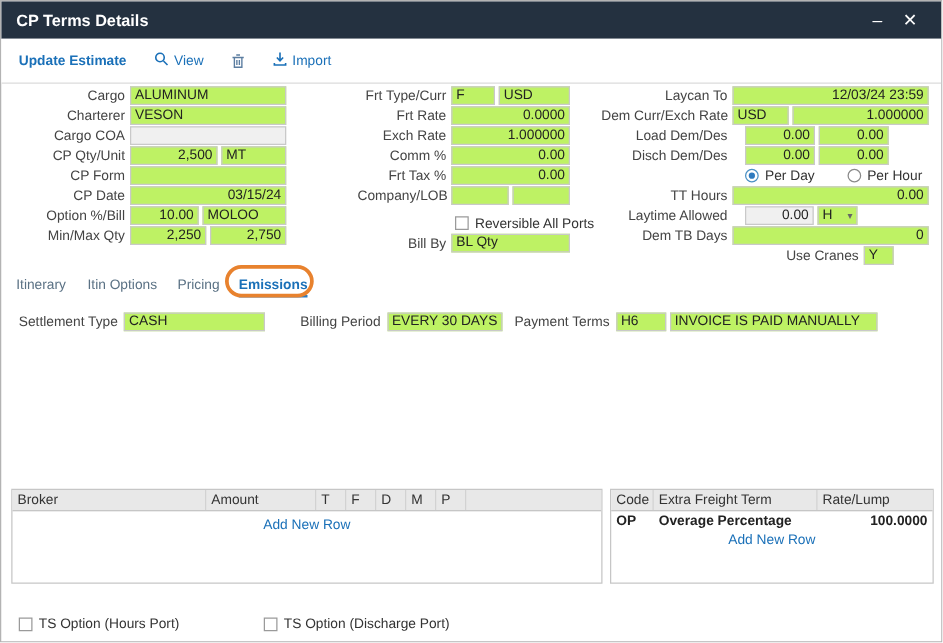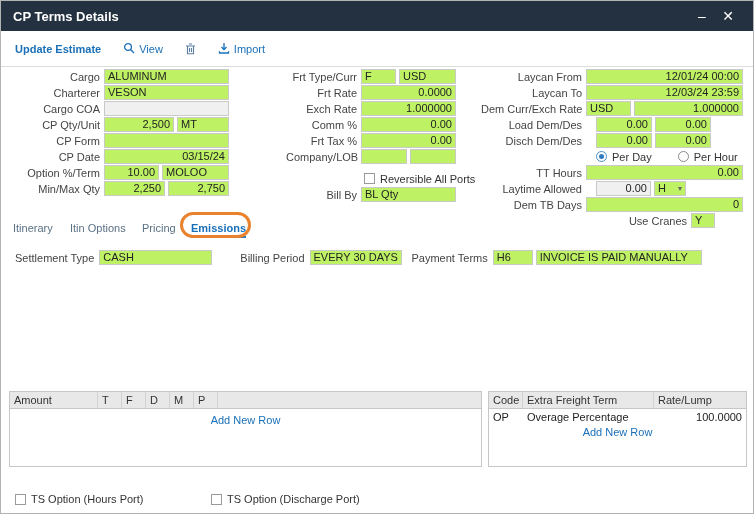--- a/index.html
+++ b/index.html
@@ -53,21 +53,21 @@
 
   
   .tbl { position:absolute; top:390px; border:1px solid #c6c6c6; background:#fff; }
   .tblA { left:8px; width:473px; height:76px; }
   .tblB { left:487px; width:259px; height:76px; }
   .thead { display:flex; background:#e8e8e8; border-bottom:1px solid #c6c6c6; height:17px; align-items:center; }
   .th { padding:0 4px; border-right:1px solid #d2d2d2; color:#333; height:100%; line-height:16px;
         overflow:hidden; white-space:nowrap; }
   .th:last-child { border-right:none; }
   .trow { display:flex; height:16px; align-items:center; }
-  .td { padding:0 4px; overflow:hidden; white-space:nowrap; }
+  .td { padding:0 4px; overflow:hidden; white-space:nowrap;font-weight:bold; }
   .add-row { display:block; text-align:center; color:#1a70b8; cursor:pointer; margin-top:5px; }
 
   
   .ts { position:absolute; top:492px; display:flex; align-items:center; }
 </style>
 </head>
 <body>
 
 <div id="window">
 
@@ -126,21 +126,21 @@
       </div>
     <div class="frow">
         <div class="lbl lblL">CP Form</div>
       <div class="fld" style="width:125px"></div>
       </div>
     <div class="frow">
         <div class="lbl lblL">CP Date</div>
       <div class="fld r" style="width:125px">03/15/24</div>
       </div>
     <div class="frow">
-        <div class="lbl lblL">Option %/Term</div>
+        <div class="lbl lblL">Option %/Bill</div>
       <div class="fld r" style="width:55px">10.00</div>
         <div class="gap"></div>
       <div class="fld" style="width:67px">MOLOO</div>
       </div>
     <div class="frow">
         <div class="lbl lblL">Min/Max Qty</div>
       <div class="fld r" style="width:61px">2,250</div>
         <div class="gap"></div>
       <div class="fld r" style="width:61px">2,750</div>
       </div>
@@ -181,24 +181,20 @@
       <span class="cb"></span>
       <span class="cb-lbl">Reversible All Ports</span>
       </div>
     <div class="frow">
         <div class="lbl lblM">Bill By</div>
       <div class="fld" style="width:95px">BL Qty</div>
       </div>
   </div>
 
   <div class="col" style="left:480px; top:68px;">
-    <div class="frow">
-        <div class="lbl lblR">Laycan From</div>
-      <div class="fld r" style="width:157px">12/01/24 00:00</div>
-      </div>
     <div class="frow">
         <div class="lbl lblR">Laycan To</div>
       <div class="fld r" style="width:157px">12/03/24 23:59</div>
       </div>
     <div class="frow">
         <div class="lbl lblR">Dem Curr/Exch Rate</div>
       <div class="fld" style="width:45px">USD</div>
         <div class="gap"></div>
       <div class="fld r" style="width:109px">1.000000</div>
       </div>
@@ -259,20 +255,21 @@
     <div class="fld" style="width:92px">EVERY 30 DAYS</div>
     <div style="width:10px"></div>
     <div class="lbl">Payment Terms</div>
     <div class="fld" style="width:40px">H6</div>
     <div class="gap"></div>
     <div class="fld" style="width:166px">INVOICE IS PAID MANUALLY</div>
   </div>
 
   <div class="tbl tblA">
     <div class="thead">
+      <div class="th" style="width:155px">Broker</div>
       <div class="th" style="width:88px">Amount</div>
       <div class="th" style="width:24px">T</div>
       <div class="th" style="width:24px">F</div>
       <div class="th" style="width:24px">D</div>
       <div class="th" style="width:24px">M</div>
       <div class="th" style="width:24px">P</div>
       <div class="th" style="flex:1"></div>
     </div>
     <span class="add-row">Add New Row</span>
   </div>

